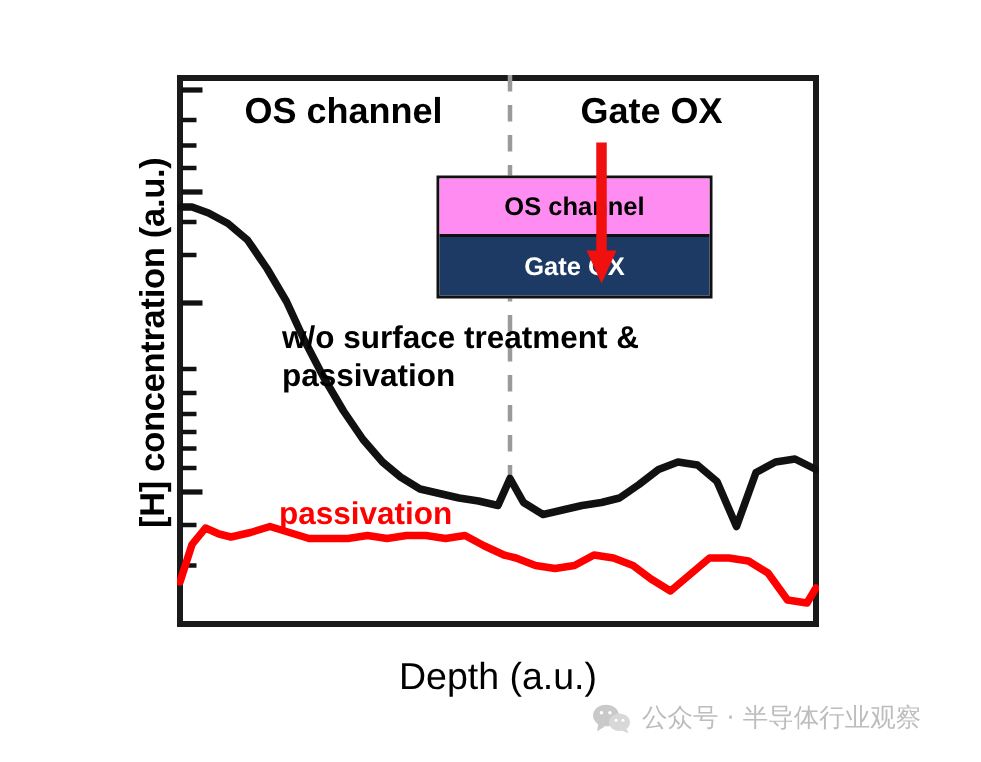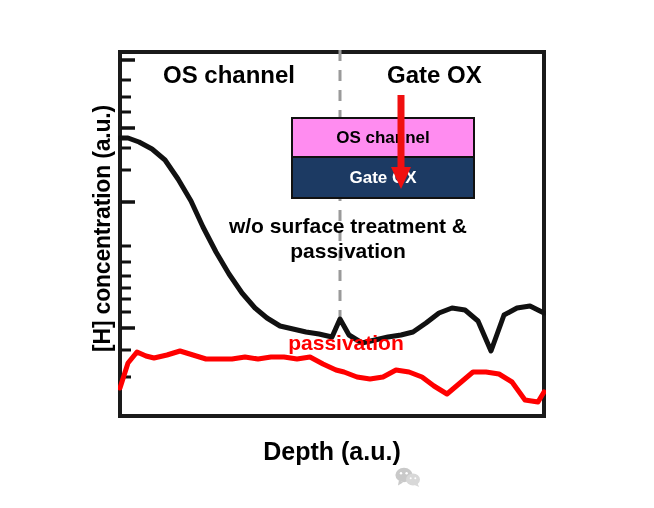--- a/index.html
+++ b/index.html
@@ -39,21 +39,21 @@
   }
 
   
   #x-axis-title {
     position: absolute;
     left: 118px;
     top: 437px;
     width: 428px;
     text-align: center;
     font-size: 25px;
-    font-weight: bold;
+    font-weight: normal;
     color: #000000;
   }
 
   
   #plot-frame {
     position: absolute;
     left: 118px;
     top: 50px;
     width: 428px;
     height: 368px;
@@ -120,21 +120,21 @@
     top: 93px;
     width: 26px;
     height: 98px;
     z-index: 6;
     pointer-events: none;
   }
 
   
   .annotation {
     position: absolute;
-    text-align: center;
+    text-align: left;
     font-size: 21px;
     font-weight: bold;
     line-height: 1.18;
     white-space: nowrap;
   }
   #annotation-wo {
     left: 188px;
     top: 214px;
     width: 320px;
     color: #000000;
@@ -228,15 +228,16 @@
     <svg id="watermark-icon" width="26" height="20" viewBox="0 0 26 20">
       <ellipse cx="9" cy="8" rx="8.6" ry="7.2" fill="#c9c9c9"></ellipse>
       <polygon points="4,13 3,18.5 8,15.5" fill="#c9c9c9"></polygon>
       <circle cx="6" cy="6.2" r="1.2" fill="#ffffff"></circle>
       <circle cx="11.6" cy="6.2" r="1.2" fill="#ffffff"></circle>
       <ellipse cx="18" cy="12.5" rx="7" ry="5.9" fill="#d8d8d8"></ellipse>
       <polygon points="22.5,16.5 24.2,20 19.6,18" fill="#d8d8d8"></polygon>
       <circle cx="15.7" cy="11.2" r="1" fill="#ffffff"></circle>
       <circle cx="20.3" cy="11.2" r="1" fill="#ffffff"></circle>
     </svg>
+    <span>公众号 · 半导体行业观察</span>
   </div>
 
 </div>
 
 </body></html>

